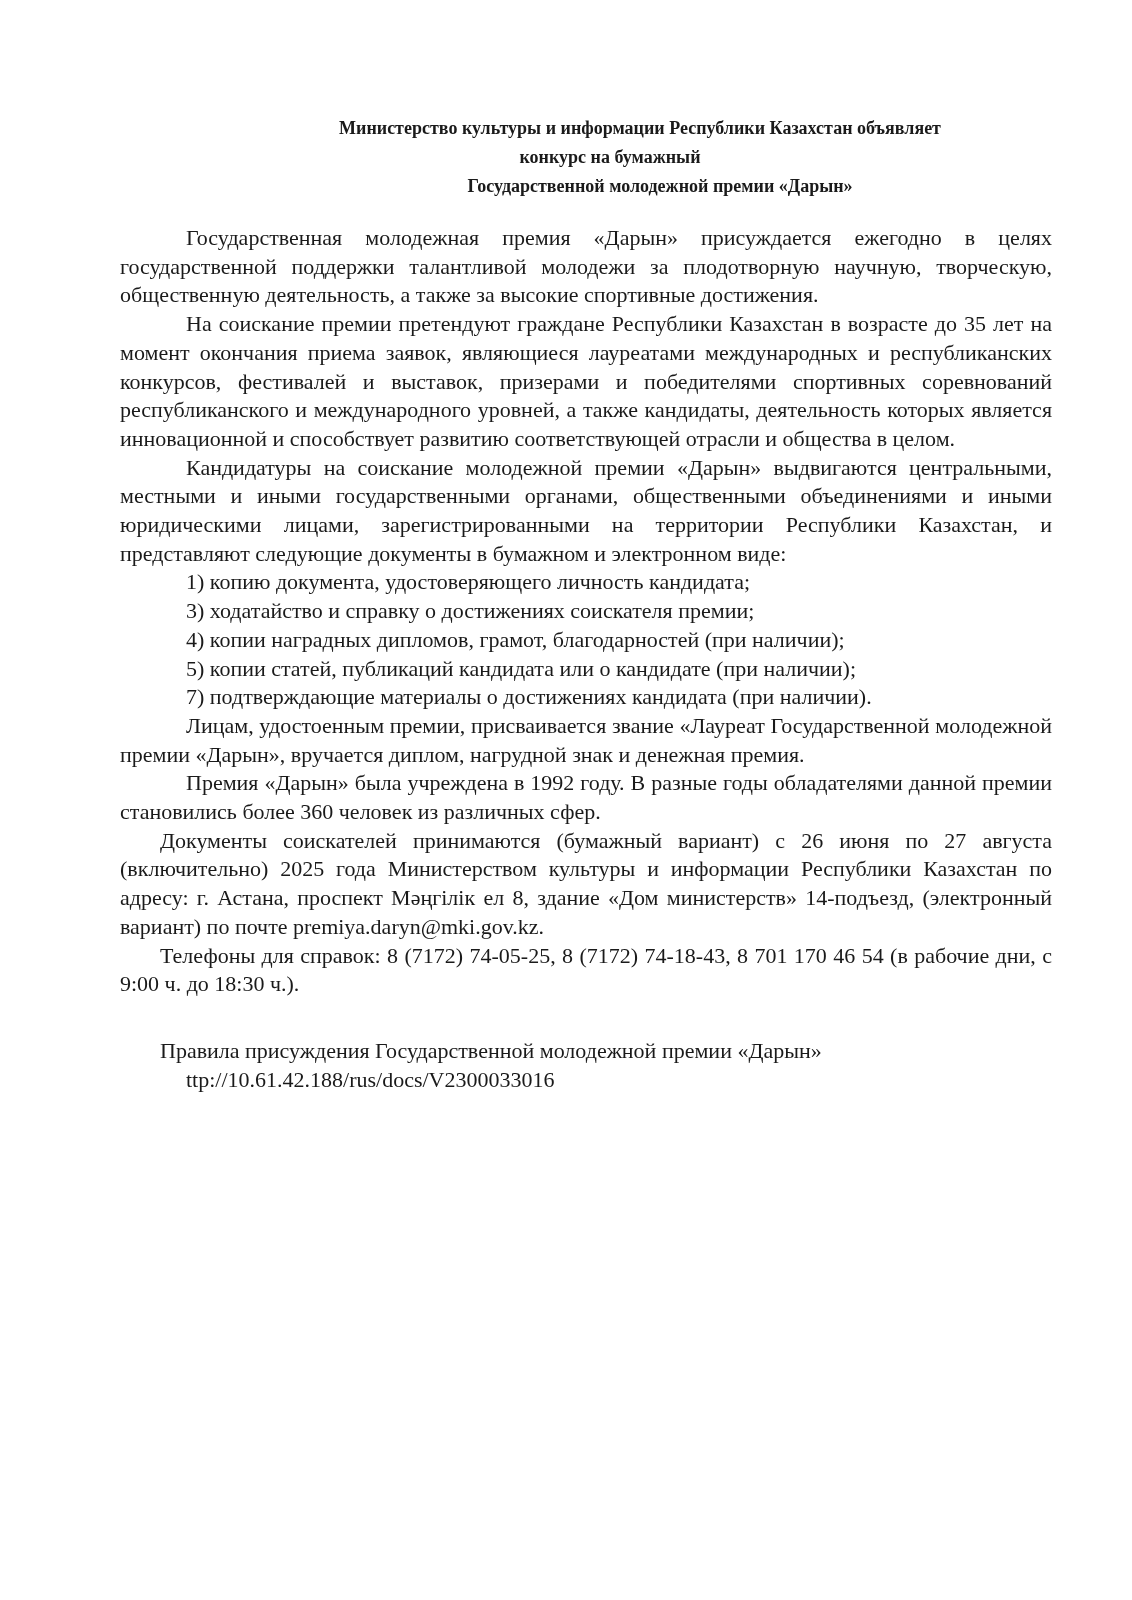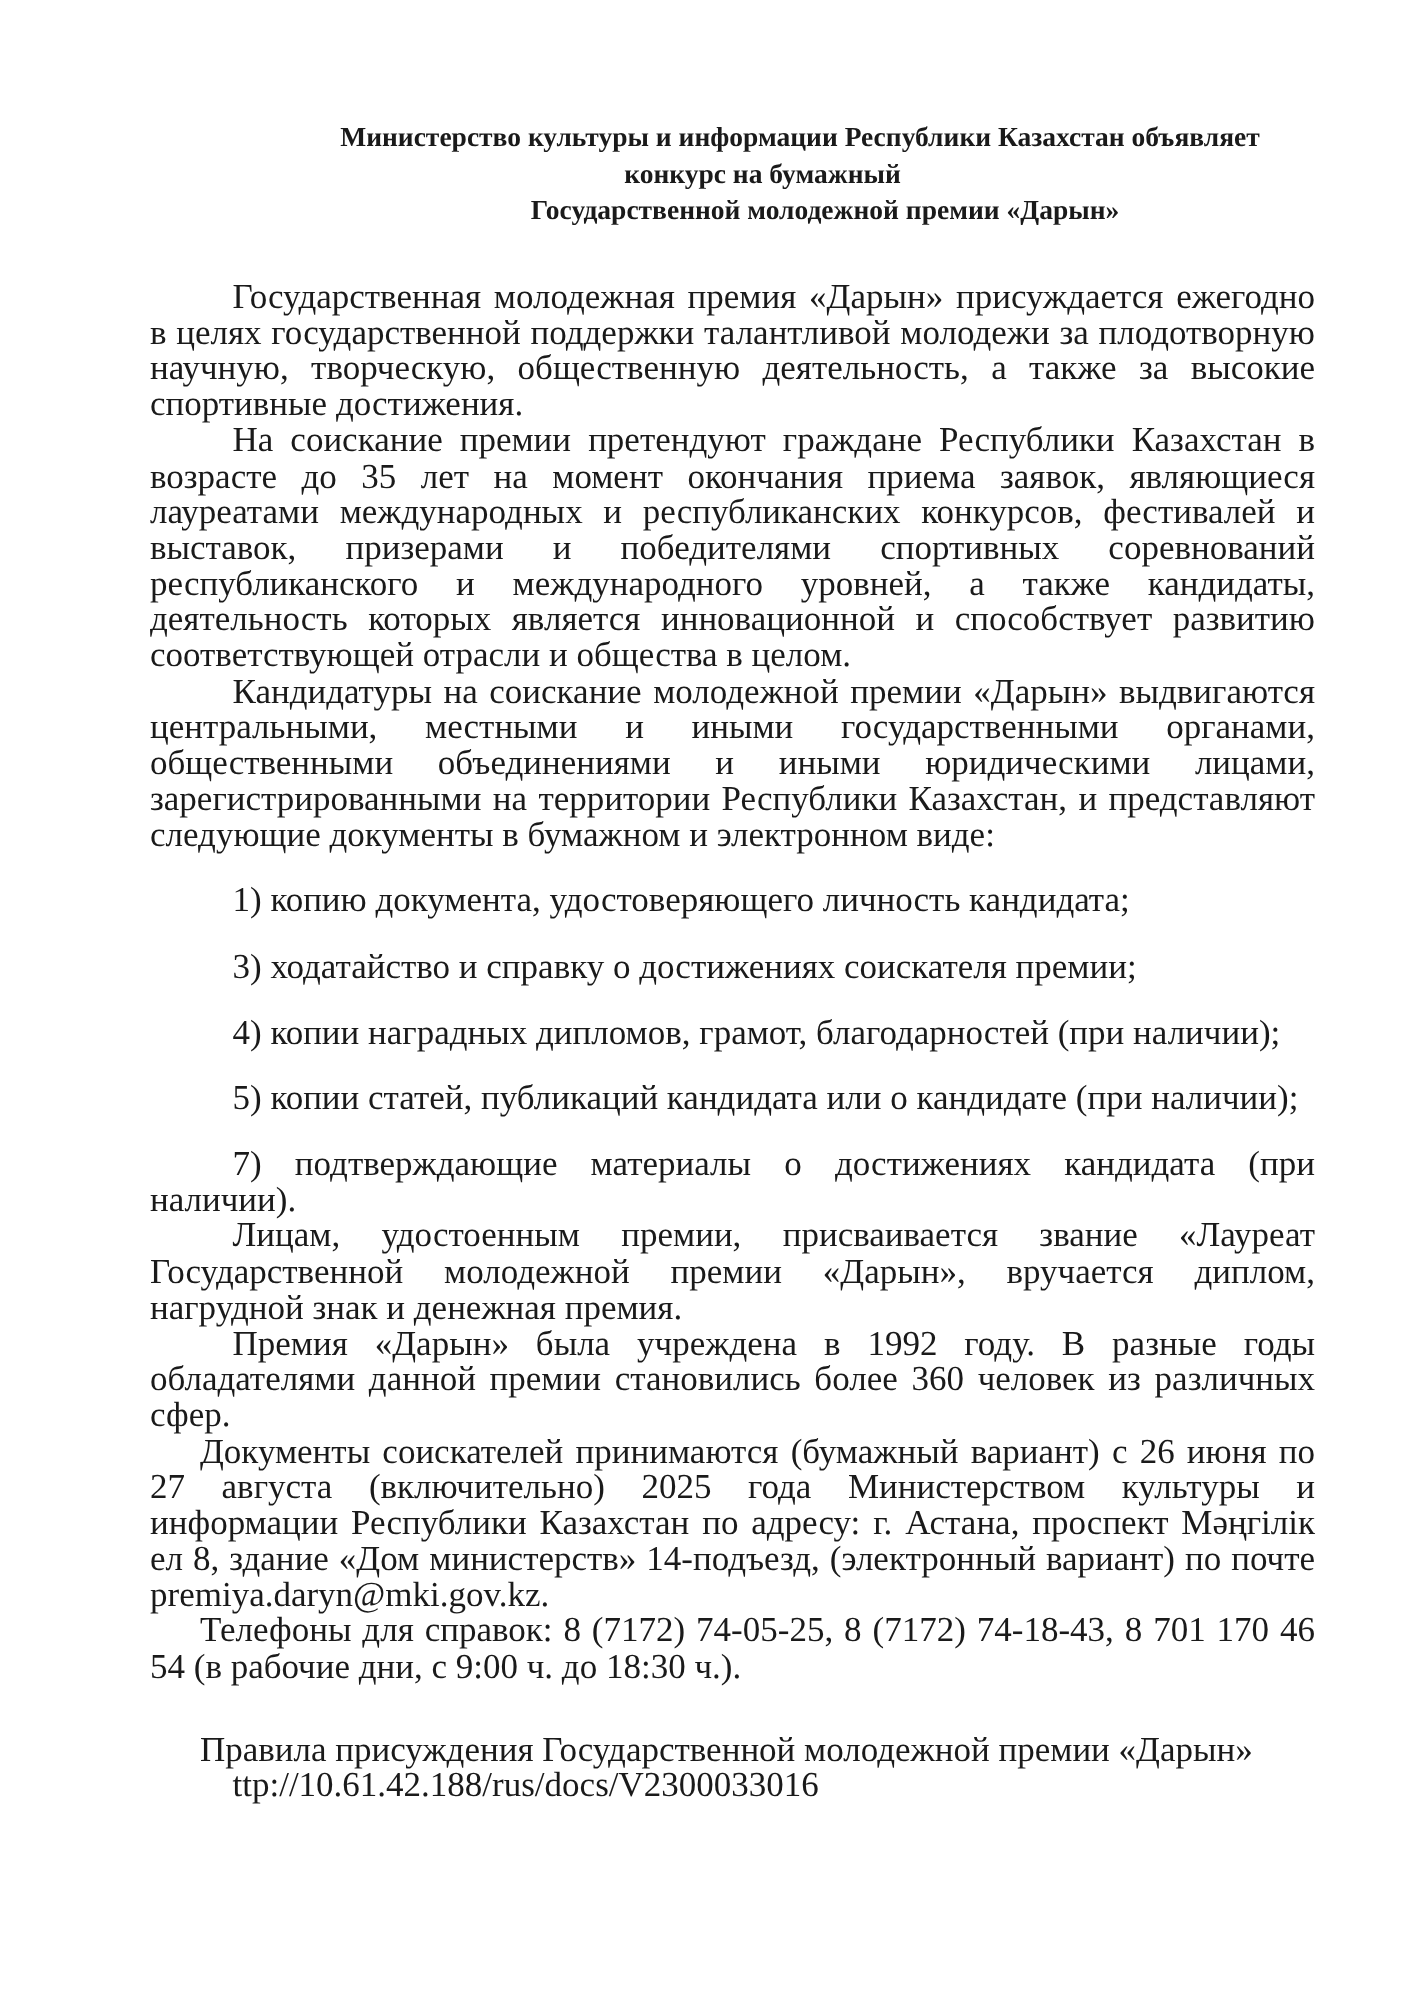--- a/index.html
+++ b/index.html
@@ -3,32 +3,32 @@
   <meta charset="utf-8">
   <style>
     html, body { margin: 0; padding: 0; background: #ffffff; }
     body {
       width: 1132px; height: 1600px; position: relative; overflow: hidden;
       font-family: "Liberation Serif", "DejaVu Serif", serif;
       color: #1a1a1a;
     }
     .page { position: absolute; left: 0; top: 0; width: 1132px; height: 1600px; }
     .title {
-      position: absolute; left: 120px; width: 940px; top: 95px;
-      font-weight: bold; font-size: 22px; line-height: 29px; text-align: center;
+      position: absolute; left: 120px; width: 940px; top: 114px;
+      font-weight: bold; font-size: 18px; line-height: 29px; text-align: center;
     }
     .title .l1 { display: block; padding-left: 100px; }
     .title .l2 { display: block; padding-left: 40px; }
     .title .l3 { display: block; padding-left: 140px; }
     .body-text {
       position: absolute; left: 120px; width: 932px; top: 224px;
-      font-size: 28px; line-height: 28.7px; text-align: justify;
+      font-size: 22px; line-height: 28.7px; text-align: justify;
     }
     .body-text p { margin: 0; text-indent: 66px; }
-    .body-text p.item { text-indent: 66px; margin-top: 24px; }
+    .body-text p.item { text-indent: 66px; }
     .body-text p.ind2 { text-indent: 40px; }
     .body-text p.gap { margin-top: 38px; }
     .url { text-indent: 0; }
   </style>
 </head>
 <body>
 
 <div class="page">
   <div class="title">
     <span class="l1">Министерство культуры и информации Республики Казахстан объявляет</span>

